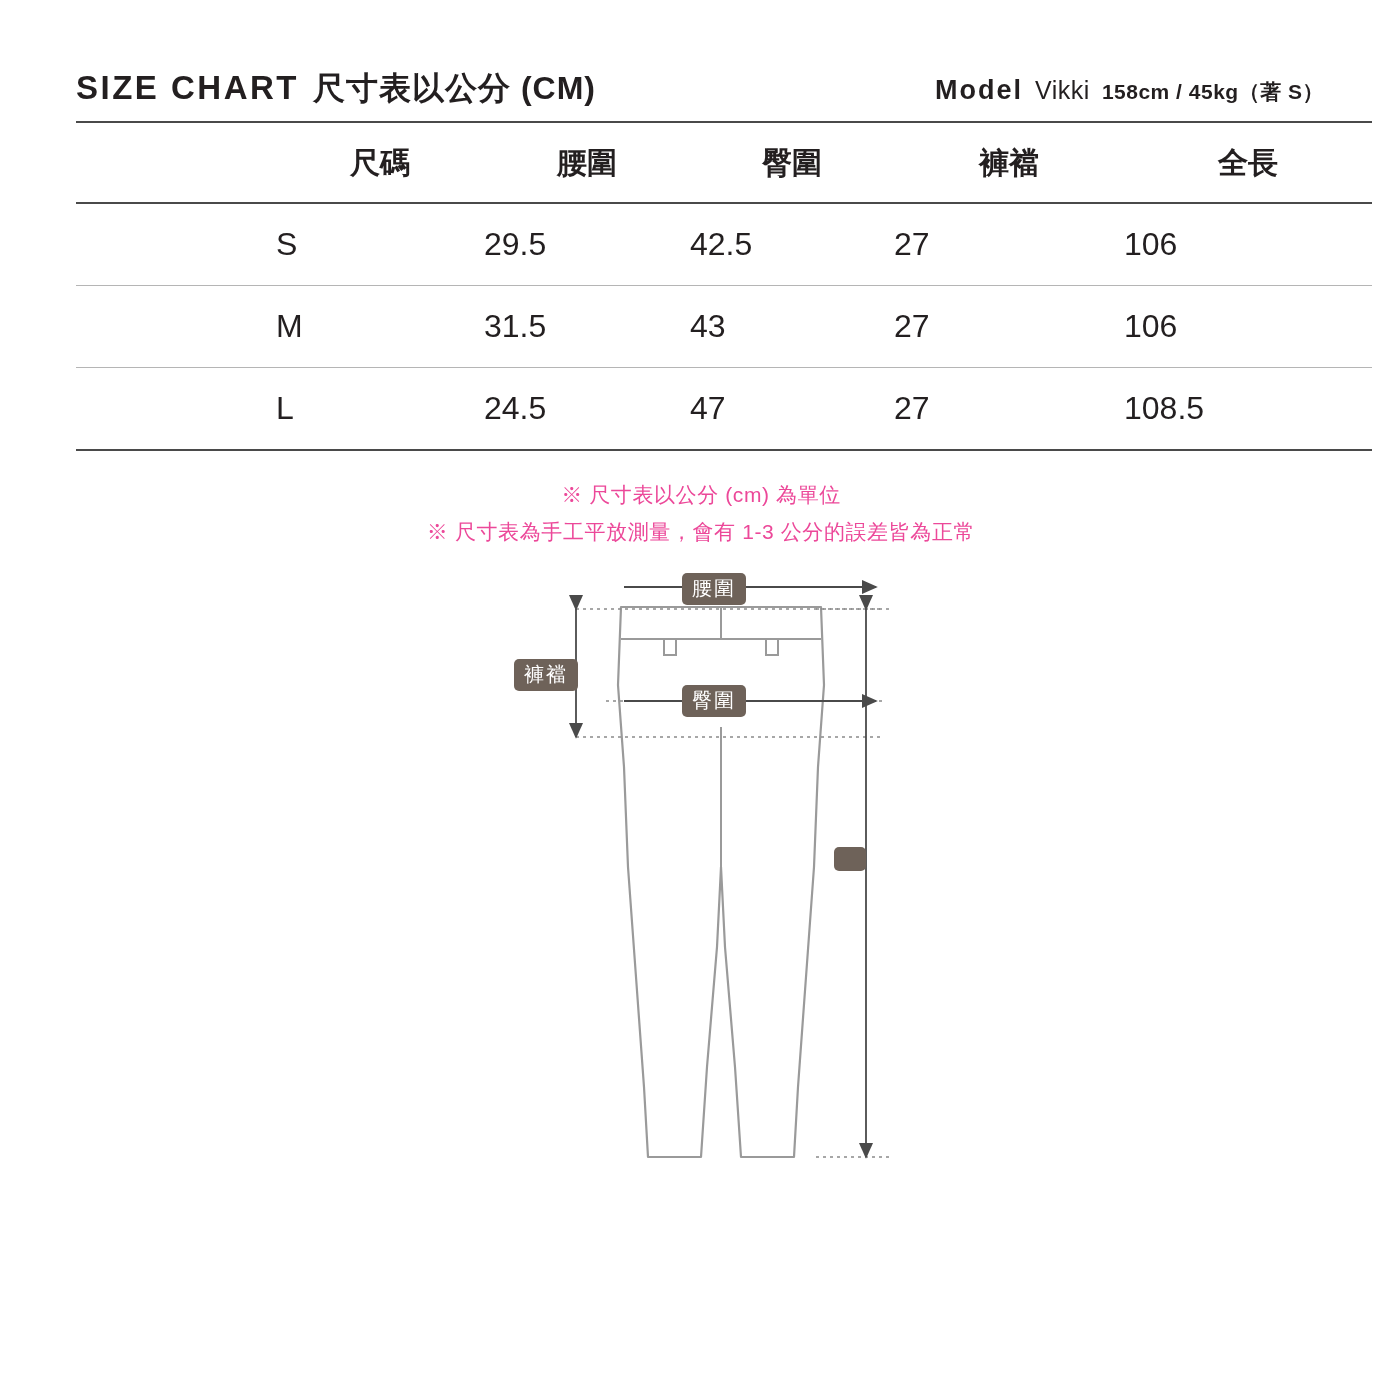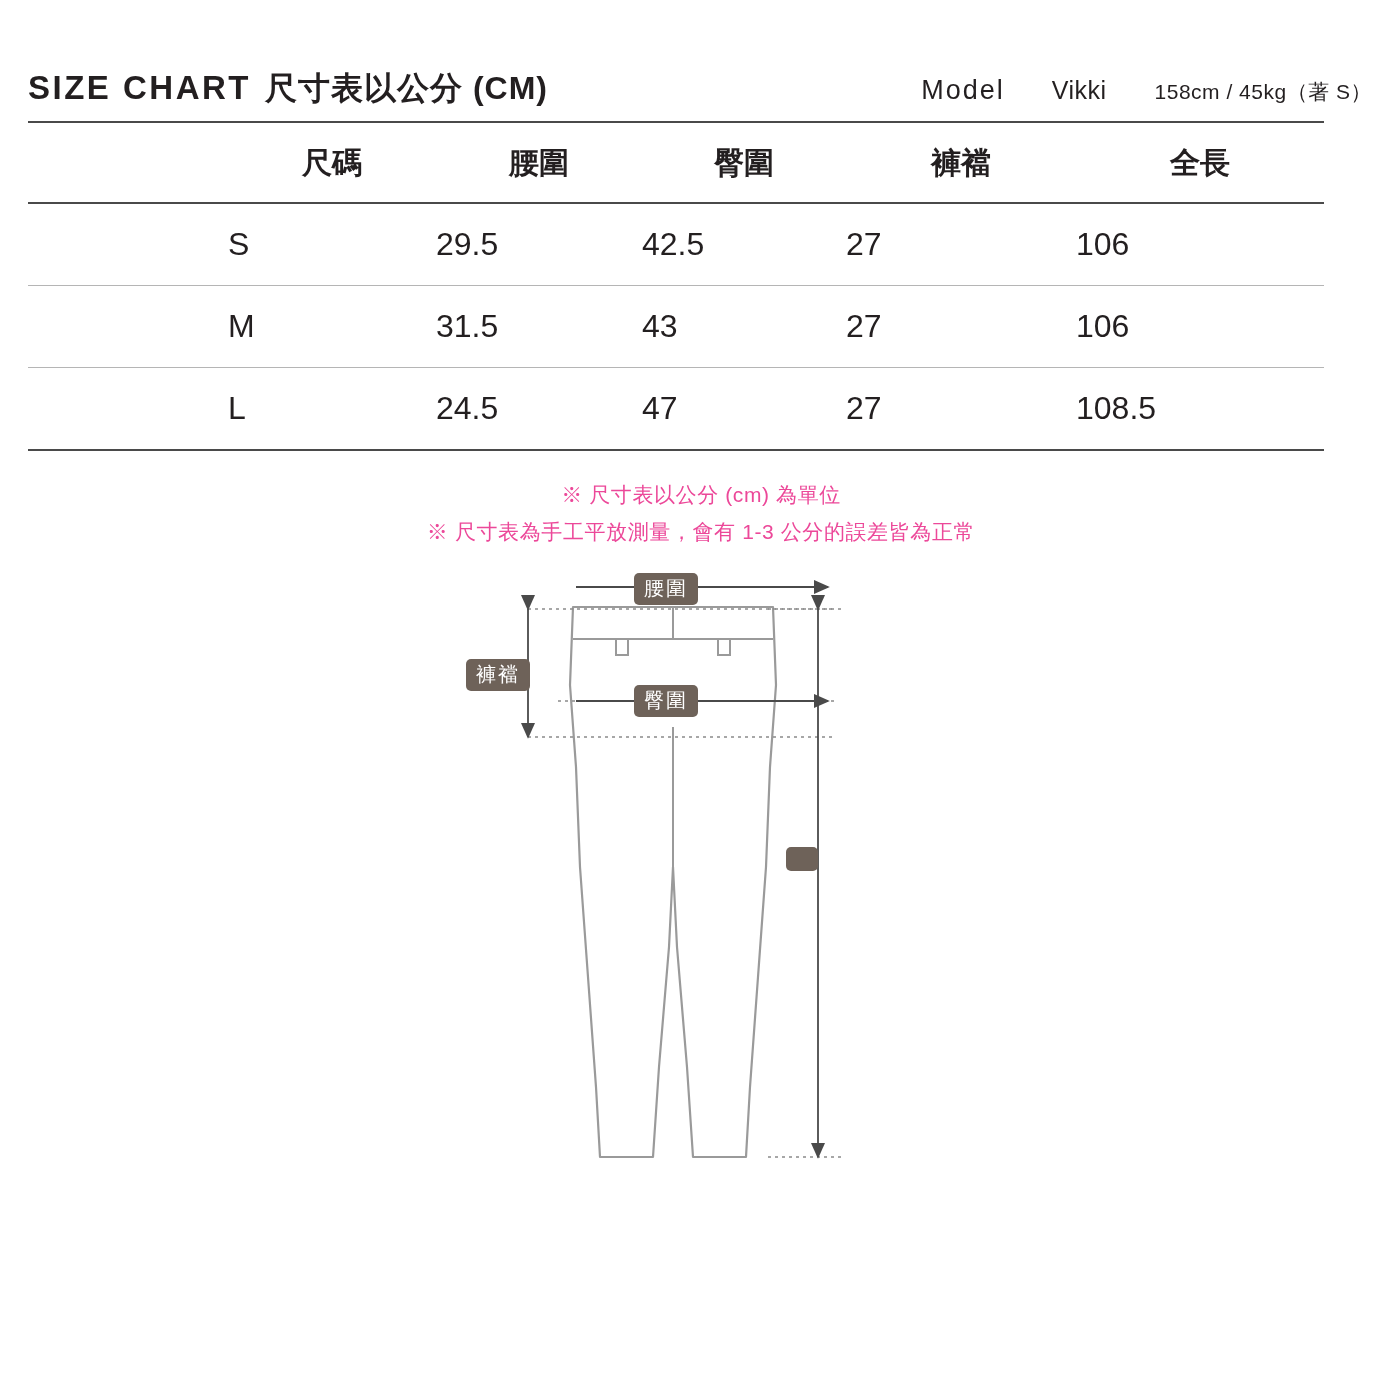--- a/index.html
+++ b/index.html
@@ -12,21 +12,21 @@
     height: 1400px;
     font-family: "Liberation Sans", sans-serif;
     color: #231f20;
     position: relative;
     overflow: hidden;
   }
   .page {
     width: 1400px;
     height: 1400px;
     box-sizing: border-box;
-    padding: 0 28px;
+    padding: 0 76px;
     position: relative;
   }
 
   
   .header {
     display: flex;
     align-items: baseline;
     justify-content: space-between;
     padding-top: 56px;
     padding-bottom: 10px;
@@ -48,38 +48,36 @@
     letter-spacing: 1px;
     color: #231f20;
   }
   .model-wrap {
     display: flex;
     align-items: baseline;
     gap: 12px;
   }
   .model-label {
     font-size: 27px;
-    font-weight: 400;
+    font-weight: 700;
     letter-spacing: 2px;
     color: #231f20;
     margin-top: 19px;
   }
   .model-name {
     font-size: 25px;
     font-weight: 400;
     letter-spacing: 0.5px;
     color: #231f20;
-    margin-left: 35px;
   }
   .model-spec {
     font-size: 21px;
-    font-weight: 400;
+    font-weight: 700;
     letter-spacing: 0.5px;
     color: #231f20;
-    margin-left: 36px;
   }
 
   
   table.size-table {
     width: 1296px;
     border-collapse: collapse;
     table-layout: fixed;
   }
   table.size-table th,
   table.size-table td {

